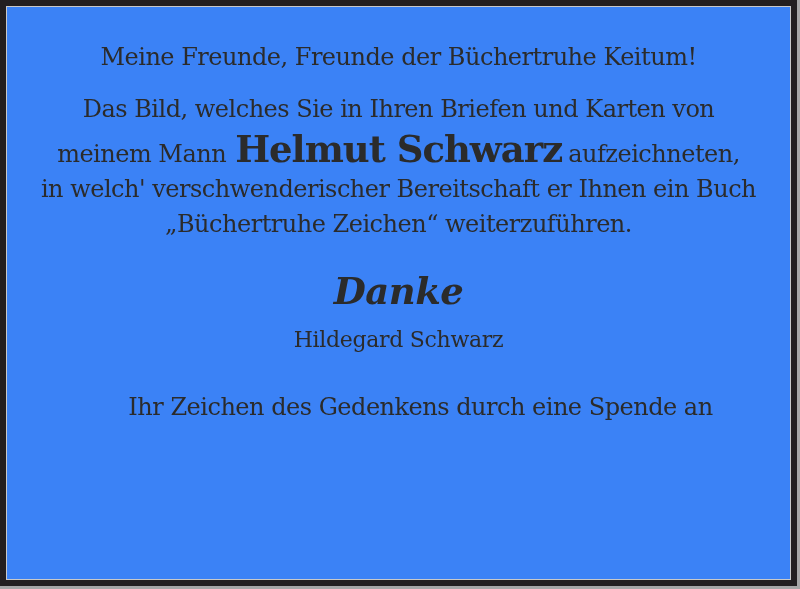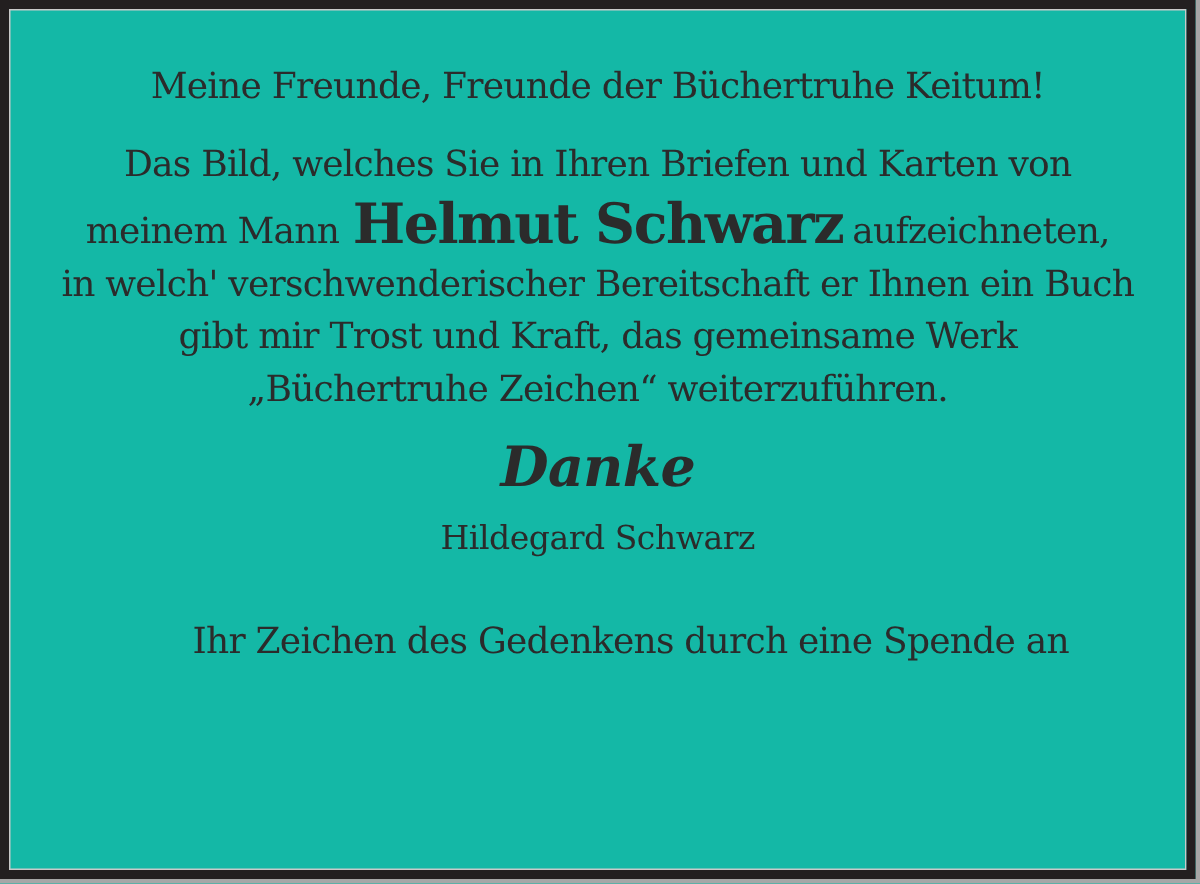--- a/index.html
+++ b/index.html
@@ -11,21 +11,21 @@
     background: #a6a6a6; 
     font-family: "DejaVu Serif", "Liberation Serif", serif;
   }
   .frame {
     position: absolute;
     top: 0;
     left: 0;
     width: 797px;
     height: 586px;
     box-sizing: border-box;
-    background: #14b8a6;
+    background: #3b82f6;
     border: 6px solid #231f20;
     box-shadow: inset 0 0 0 1px #c9c9c9;
     color: #2b2b2b;
     text-align: center;
   }
   .content { padding-top: 34px; }
 
   .heading {
     font-size: 24px;
     line-height: 35px;
@@ -46,21 +46,21 @@
     letter-spacing: -1px;
     margin: 0 6px 0 9px;
   }
 
   .thanks {
     font-size: 37px;
     line-height: 40px;
     font-weight: bold;
     font-style: italic;
     letter-spacing: -0.5px;
-    margin-top: 14px;
+    margin-top: 29px;
   }
 
   .closing { margin-top: 15px; }
   .closing .line {
     font-size: 22px;
     line-height: 27px;
     letter-spacing: -0.3px;
   }
 
   .footer { margin-top: 40px; padding-left: 44px; }
@@ -75,21 +75,20 @@
 
 <div class="frame">
   <div class="content">
 
     <div class="heading">Meine Freunde, Freunde der Büchertruhe Keitum!</div>
 
     <div class="para">
       <div class="line">Das Bild, welches Sie in Ihren Briefen und Karten von</div>
       <div class="line"><span>meinem Mann</span><span class="name">Helmut Schwarz</span><span>aufzeichneten,</span></div>
       <div class="line">in welch' verschwenderischer Bereitschaft er Ihnen ein Buch</div>
-      <div class="line">gibt mir Trost und Kraft, das gemeinsame Werk</div>
       <div class="line">„Büchertruhe Zeichen“ weiterzuführen.</div>
     </div>
 
     <div class="thanks">Danke</div>
 
     <div class="closing">
       <div class="line">Hildegard Schwarz</div>
     </div>
 
     <div class="footer">

